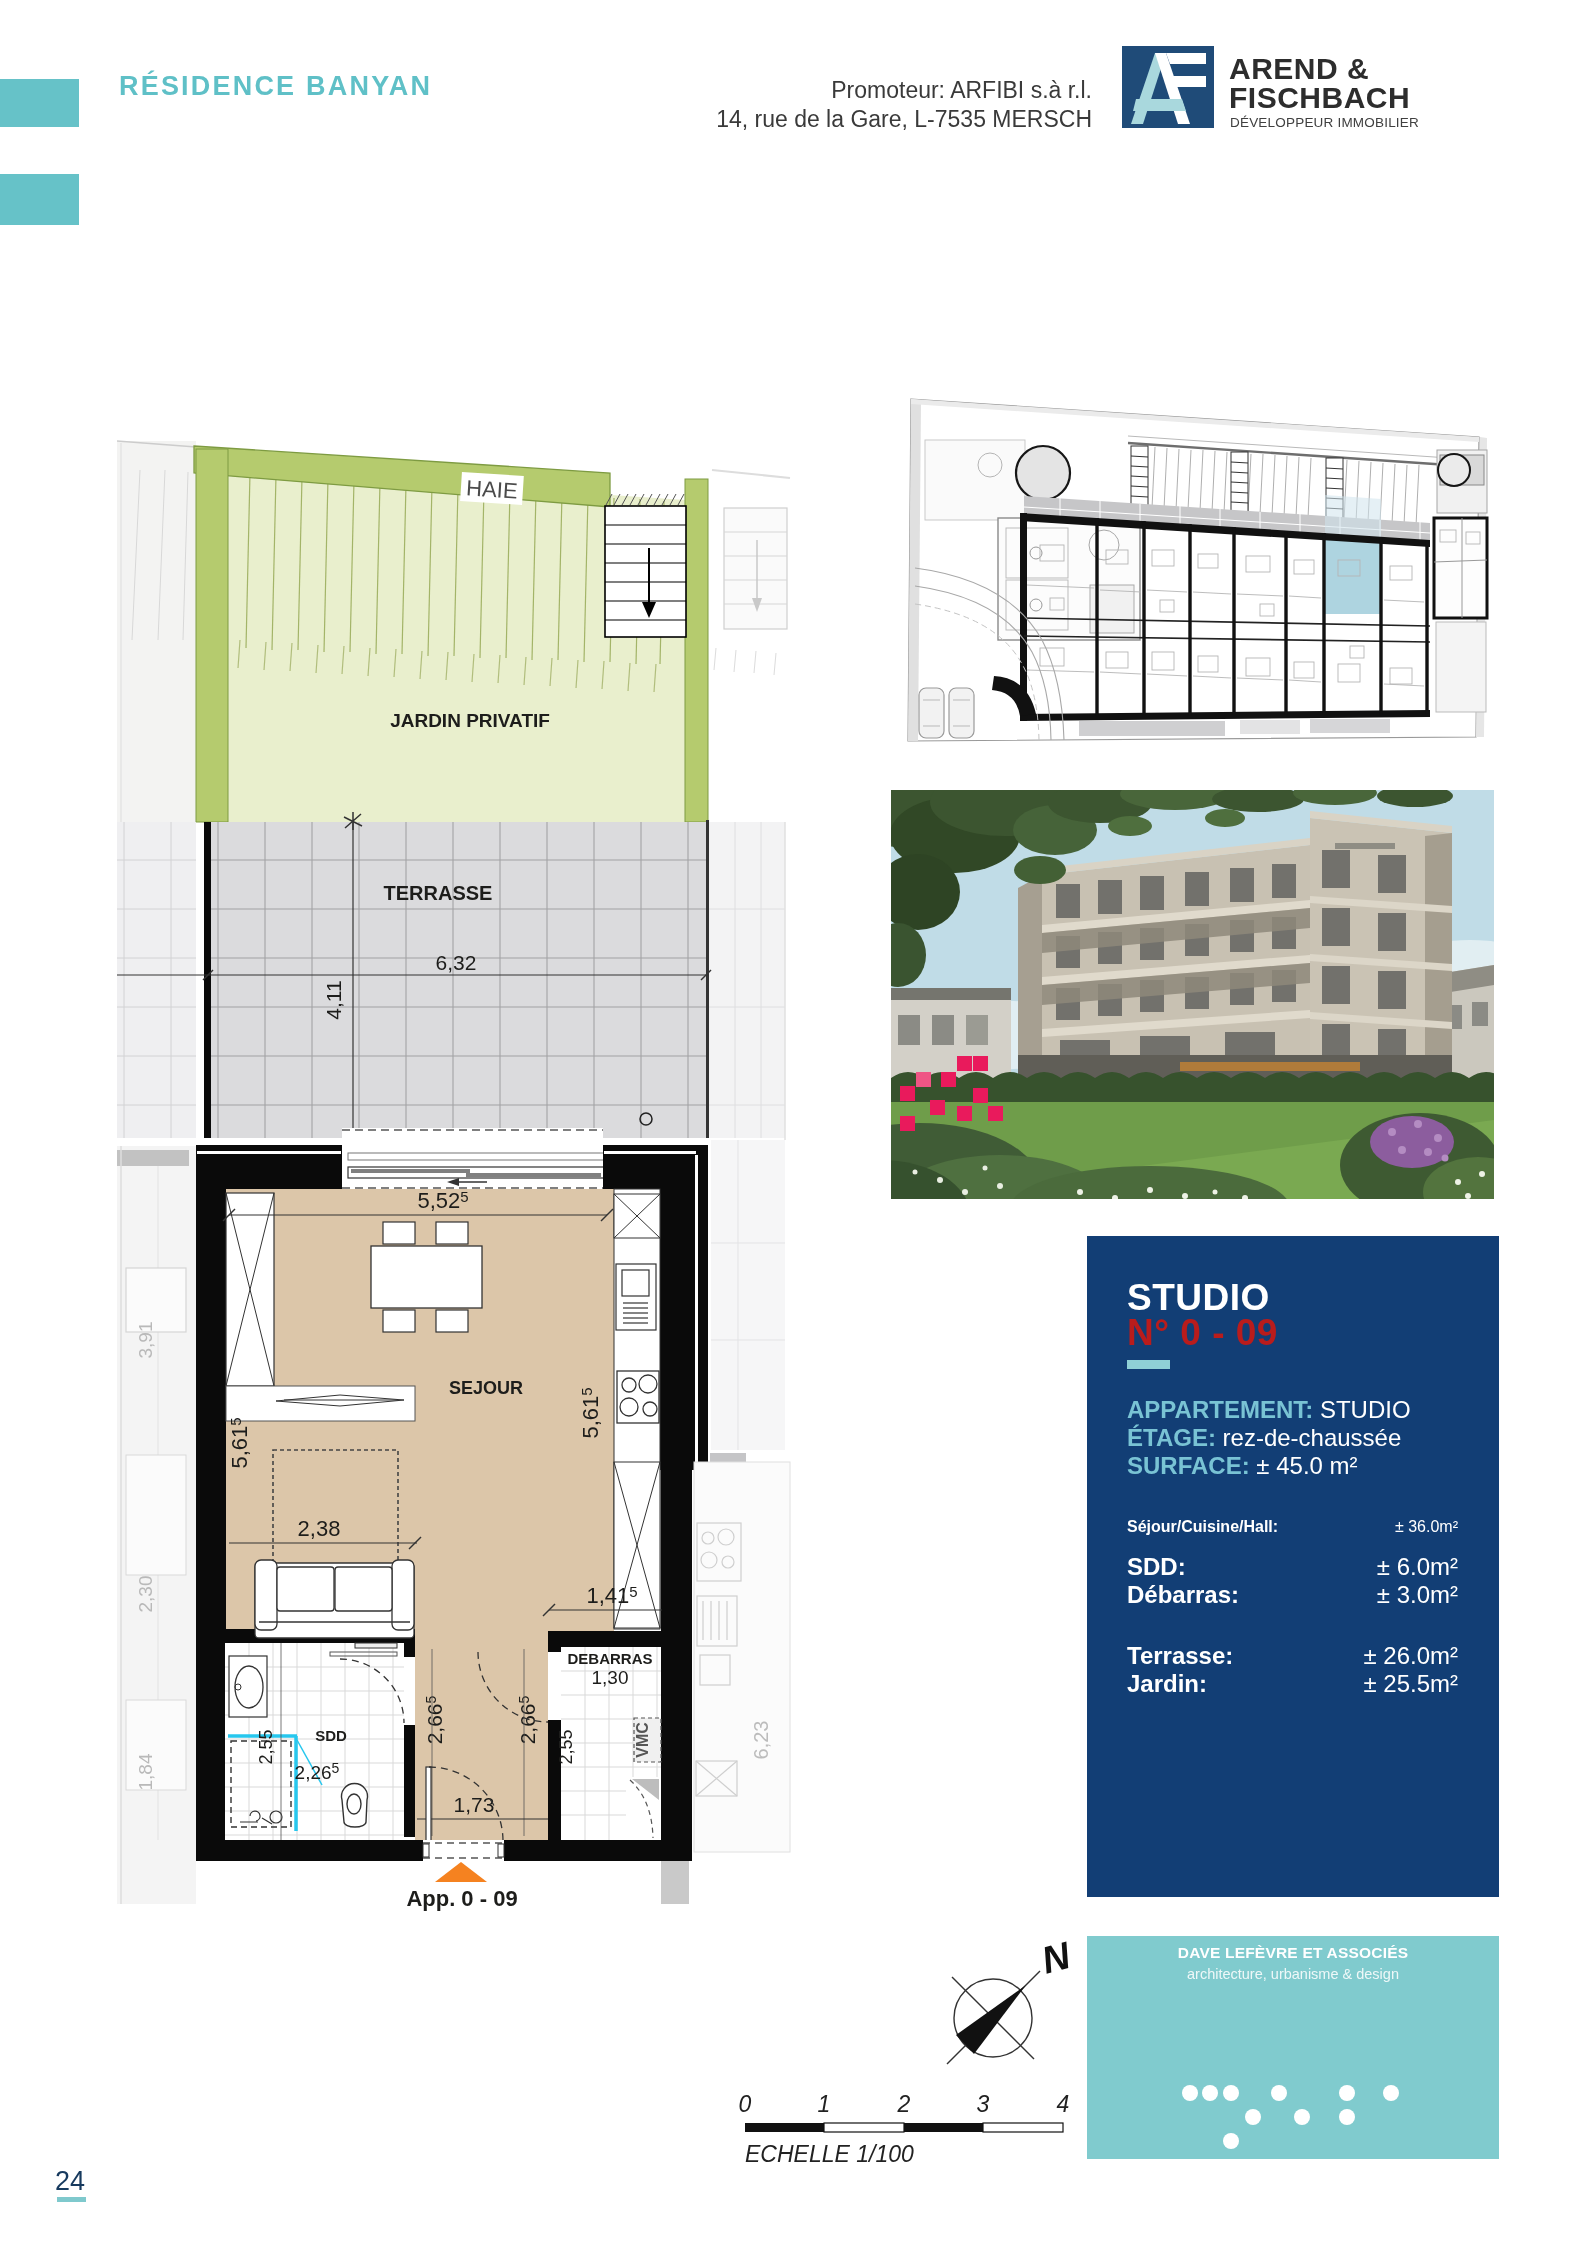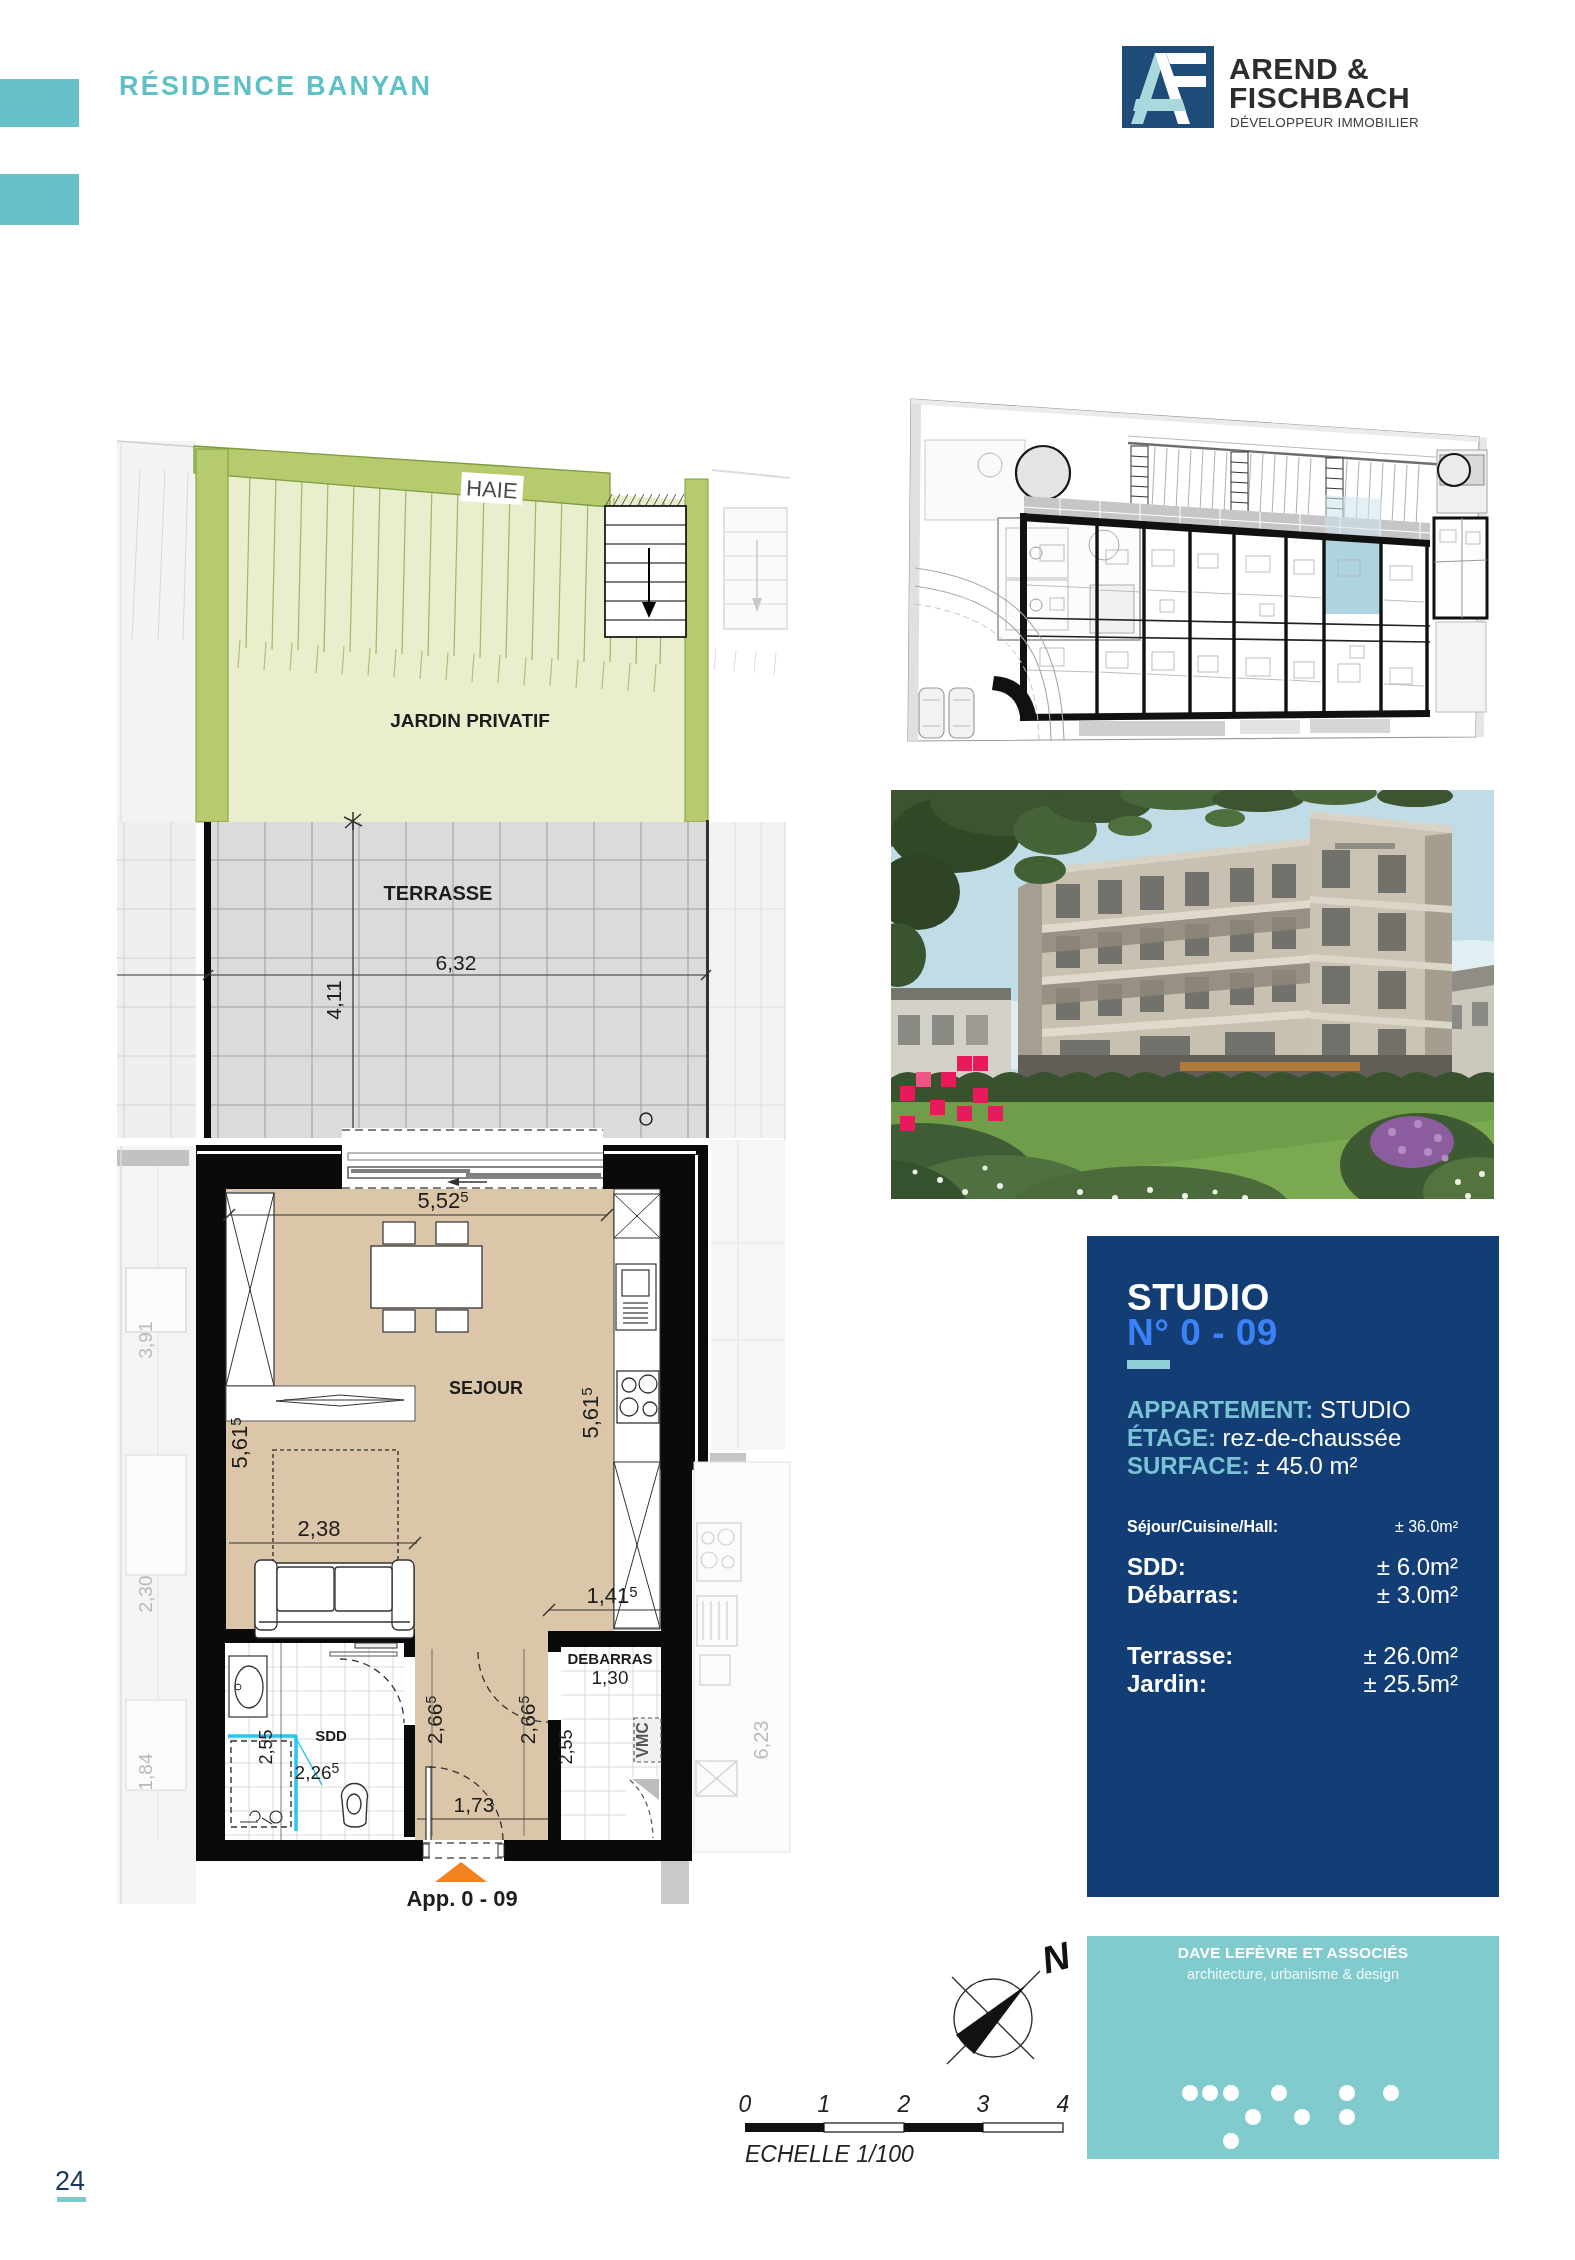--- a/index.html
+++ b/index.html
@@ -12,20 +12,21 @@
 <body>
 <div id="page">
 
 <div class="tealbar" style="top:79px;height:48px;"></div>
 
 <div class="tealbar" style="top:174px;height:51px;"></div>
 
 <div class="abs" style="left:119px;top:71px;font-size:27px;font-weight:bold;letter-spacing:2.2px;color:#5fc0c7;">RÉSIDENCE BANYAN</div>
 
 
+<div class="abs" style="left:692px;top:76px;width:400px;text-align:right;font-size:23px;color:#3a3a3a;line-height:29px;">Promoteur: ARFIBI s.à r.l.<br>14, rue de la Gare, L-7535 MERSCH</div>
 
 <div class="abs" style="left:1122px;top:46px;width:92px;height:82px;background:#1f4b78;"></div>
 
 <svg class="abs" style="left:1122px;top:46px;" width="92" height="82" viewBox="0 0 92 82">
   <polygon points="9,78 21,78 44,7 33,7" fill="#a9d8dd"></polygon>
   <polygon points="33,7 44,7 68,78 56,78" fill="#ffffff"></polygon>
   <polygon points="14,53 60,53 64,65 11,65" fill="#a9d8dd"></polygon>
   <polygon points="44,7 84,7 84,18 48,18" fill="#ffffff"></polygon>
   <polygon points="49,30 84,30 84,41 53,41" fill="#ffffff"></polygon>
 </svg>
@@ -856,21 +857,21 @@
 <text x="983" y="2112">3</text>
           <text x="1063" y="2112">4</text>
 </g>
 <text x="745" y="2162" font-size="23" font-style="italic" fill="#222" text-anchor="start" font-family="Liberation Sans">ECHELLE  1/100</text>
 </g>
 
 </svg>
 
 <div class="abs" style="left:1087px;top:1236px;width:412px;height:661px;background:#123e75;"></div>
 <div class="abs" style="left:1127px;top:1277px;font-size:37px;font-weight:bold;letter-spacing:0.5px;color:#fff;">STUDIO</div>
-<div class="abs" style="left:1127px;top:1312px;font-size:37px;font-weight:bold;letter-spacing:0.5px;color:#3b82f6;">N° 0 - 09</div>
+<div class="abs" style="left:1127px;top:1312px;font-size:37px;font-weight:bold;letter-spacing:0.5px;color:#b91c1c;">N° 0 - 09</div>
 
 <div class="abs" style="left:1127px;top:1360px;width:43px;height:9px;background:#8fd0d6;"></div>
 <div class="abs" style="left:1127px;top:1396px;font-size:24px;color:#fff;"><span style="font-weight:bold;color:#79c3d4;">APPARTEMENT:</span> STUDIO</div>
 <div class="abs" style="left:1127px;top:1424px;font-size:24px;color:#fff;"><span style="font-weight:bold;color:#79c3d4;">ÉTAGE:</span> rez-de-chaussée</div>
 <div class="abs" style="left:1127px;top:1452px;font-size:24px;color:#fff;"><span style="font-weight:bold;color:#79c3d4;">SURFACE:</span> ± 45.0 m²</div>
 <div class="abs" style="left:1127px;top:1518px;width:331px;font-size:16px;color:#fff;font-weight:bold;">Séjour/Cuisine/Hall:<span style="float:right;font-weight:normal;">± 36.0m²</span></div>
 <div class="abs" style="left:1127px;top:1553px;width:331px;font-size:24px;color:#fff;font-weight:bold;">SDD:<span style="float:right;font-weight:normal;">± 6.0m²</span></div>
 <div class="abs" style="left:1127px;top:1581px;width:331px;font-size:24px;color:#fff;font-weight:bold;">Débarras:<span style="float:right;font-weight:normal;">± 3.0m²</span></div>
 <div class="abs" style="left:1127px;top:1642px;width:331px;font-size:24px;color:#fff;font-weight:bold;">Terrasse:<span style="float:right;font-weight:normal;">± 26.0m²</span></div>
 <div class="abs" style="left:1127px;top:1670px;width:331px;font-size:24px;color:#fff;font-weight:bold;">Jardin:<span style="float:right;font-weight:normal;">± 25.5m²</span></div>

